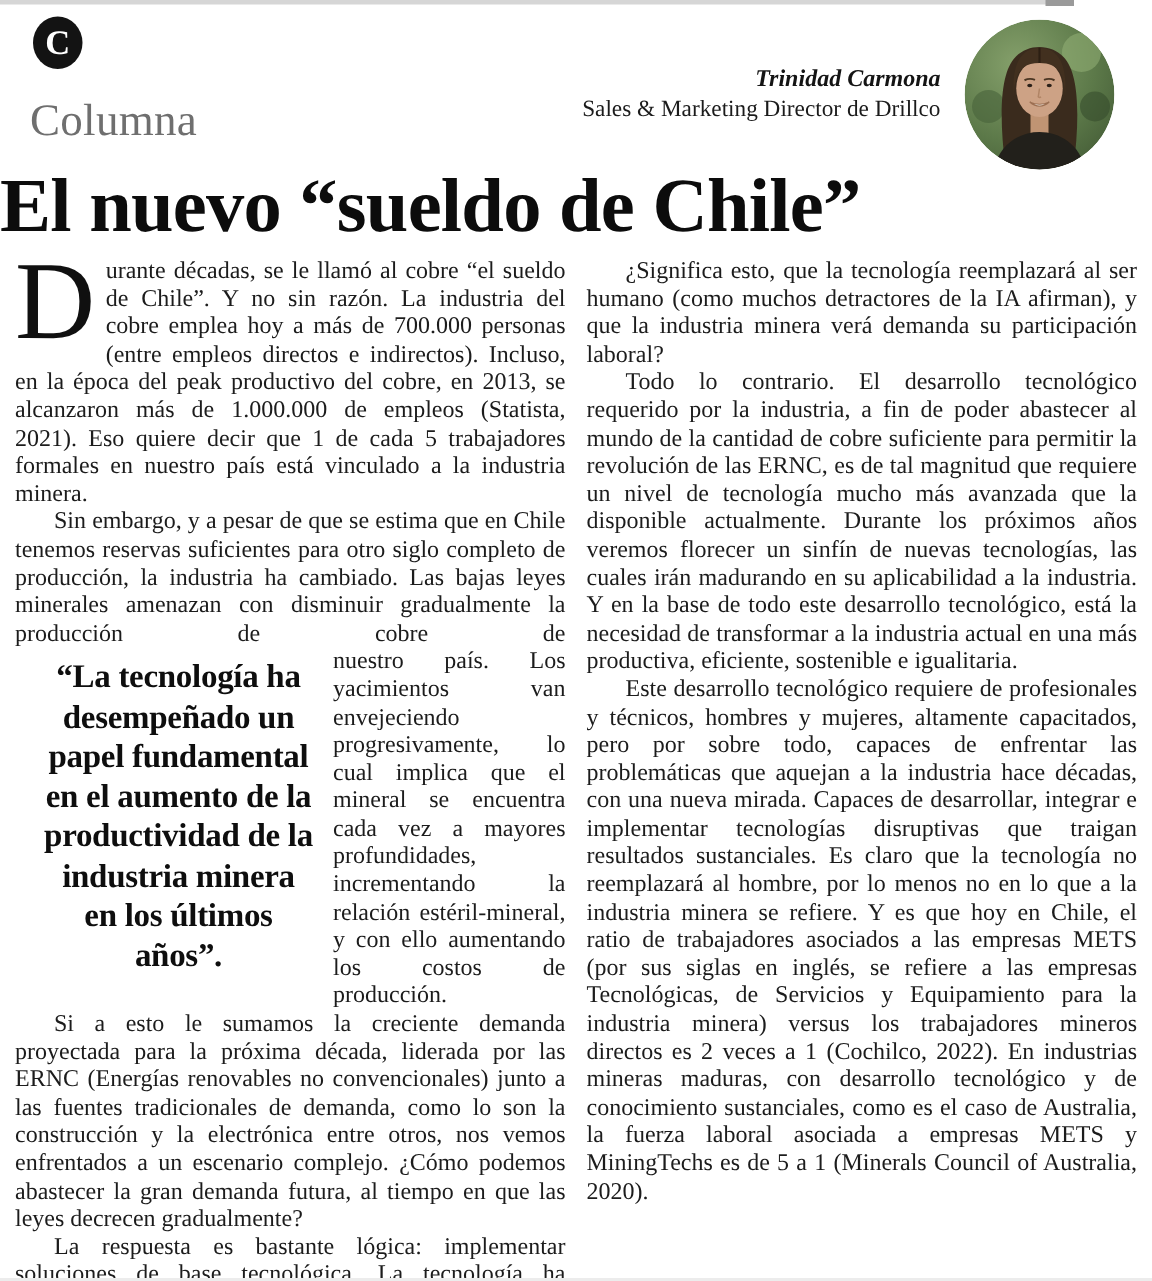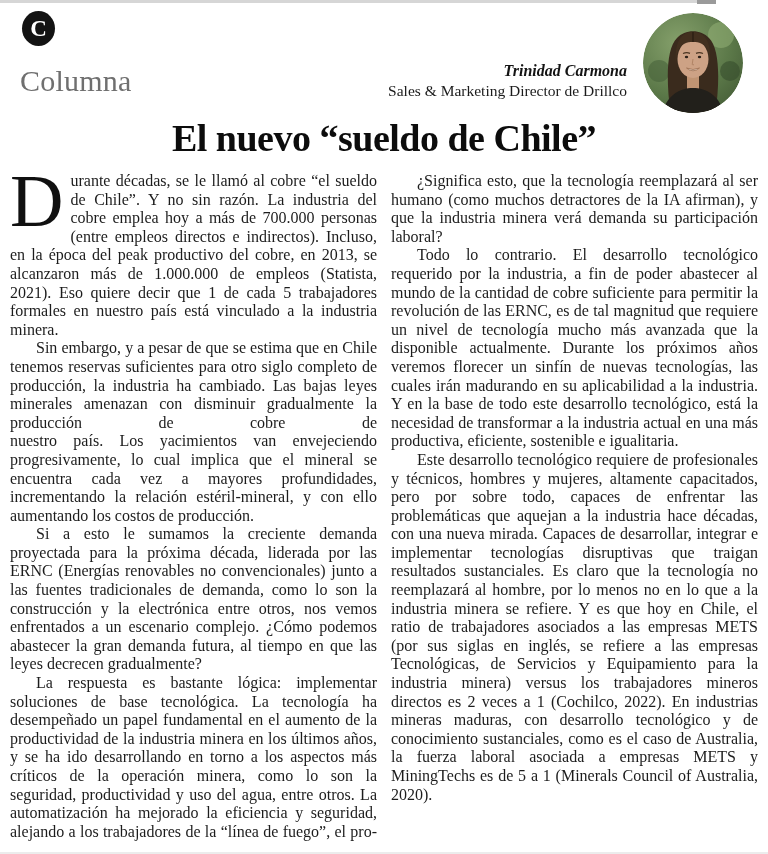--- a/index.html
+++ b/index.html
@@ -23,35 +23,34 @@
     width: 33px; height: 35px; border-radius: 50%;
     background: #131313; color: #ffffff;
     display: flex; align-items: center; justify-content: center;
     font-weight: bold; font-size: 23px;
   }
   .section-label {
     position: absolute; left: 20px; top: 64px;
     font-size: 30px; color: #6f6f6f; letter-spacing: 0.2px;
   }
   .author-block {
-    position: absolute; right: 141px; top: 61px;
+    position: absolute; right: 141px; top: 43px;
     text-align: right; line-height: 20px; white-space: nowrap;
   }
   .author-name { font-size: 16px; font-weight: bold; font-style: italic; color: #141414; }
   .author-title { font-size: 15.5px; color: #1b1b1b; }
   .avatar {
     position: absolute; left: 643px; top: 13px;
     width: 100px; height: 100px; border-radius: 50%; overflow: hidden;
   }
 
   
   .page-title {
     position: absolute; top: 114px; left: 0; width: 768px;
-    text-align: center;
-    font-size: 38px; line-height: 48px;
+    font-size: 51px; line-height: 48px;
     color: #0c0c0c; letter-spacing: -0.5px;
   }
 
   
   .article {
     position: absolute; top: 172px; left: 10px;
     width: 748px;
     display: flex; gap: 14px;
   }
   .col {
@@ -131,20 +130,21 @@
     </g>
   </svg>
 </div>
 
 <h1 class="page-title">El nuevo “sueldo de Chile”</h1>
 
 <div class="article">
   <div class="col">
     <p><span class="dropcap">D</span><span>urante décadas, se le llamó al cobre “el sueldo de Chile”. Y no sin razón. La industria del cobre emplea hoy a más de 700.000 personas (entre empleos directos e indirectos). Incluso, en la época del peak productivo del cobre, en 2013, se alcanzaron más de 1.000.000 de empleos (Statista, 2021). Eso quiere decir que 1 de cada 5 trabajadores formales en nuestro país está vinculado a la industria minera.</span></p>
     <p class="ind runon">Sin embargo, y a pesar de que se estima que en Chile tenemos reservas suficientes para otro siglo completo de producción, la industria ha cambiado. Las bajas leyes minerales amenazan con disminuir gradualmente la producción de cobre de</p>
+    <aside class="pullquote">“La tecnología ha desempeñado un papel fundamental en el aumento de la productividad de la industria minera en los últimos años”.</aside>
     <p>nuestro país. Los yacimientos van envejeciendo progresivamente, lo cual implica que el mineral se encuentra cada vez a mayores profundidades, incrementando la relación estéril-mineral, y con ello aumentando los costos de producción.</p>
     <p class="ind">Si a esto le sumamos la creciente demanda proyectada para la próxima década, liderada por las ERNC (Energías renovables no convencionales) junto a las fuentes tradicionales de demanda, como lo son la construcción y la electrónica entre otros, nos vemos enfrentados a un escenario complejo. ¿Cómo podemos abastecer la gran demanda futura, al tiempo en que las leyes decrecen gradualmente?</p>
     <p class="ind runon">La respuesta es bastante lógica: implementar soluciones de base tecnológica. La tecnología ha desempeñado un papel fundamental en el aumento de la productividad de la industria minera en los últimos años, y se ha ido desarrollando en torno a los aspectos más críticos de la operación minera, como lo son la seguridad, productividad y uso del agua, entre otros. La automatización ha mejorado la eficiencia y seguridad, alejando a los trabajadores de la “línea de fuego”, el pro-</p>
   </div>
   <div class="col">
     <p class="ind">¿Significa esto, que la tecnología reemplazará al ser humano (como muchos detractores de la IA afirman), y que la industria minera verá demanda su participación laboral?</p>
     <p class="ind">Todo lo contrario. El desarrollo tecnológico requerido por la industria, a fin de poder abastecer al mundo de la cantidad de cobre suficiente para permitir la revolución de las ERNC, es de tal magnitud que requiere un nivel de tecnología mucho más avanzada que la disponible actualmente. Durante los próximos años veremos florecer un sinfín de nuevas tecnologías, las cuales irán madurando en su aplicabilidad a la industria. Y en la base de todo este desarrollo tecnológico, está la necesidad de transformar a la industria actual en una más productiva, eficiente, sostenible e igualitaria.</p>
     <p class="ind">Este desarrollo tecnológico requiere de profesionales y técnicos, hombres y mujeres, altamente capacitados, pero por sobre todo, capaces de enfrentar las problemáticas que aquejan a la industria hace décadas, con una nueva mirada. Capaces de desarrollar, integrar e implementar tecnologías disruptivas que traigan resultados sustanciales. Es claro que la tecnología no reemplazará al hombre, por lo menos no en lo que a la industria minera se refiere. Y es que hoy en Chile, el ratio de trabajadores asociados a las empresas METS (por sus siglas en inglés, se refiere a las empresas Tecnológicas, de Servicios y Equipamiento para la industria minera) versus los trabajadores mineros directos es 2 veces a 1 (Cochilco, 2022). En industrias mineras maduras, con desarrollo tecnológico y de conocimiento sustanciales, como es el caso de Australia, la fuerza laboral asociada a empresas METS y MiningTechs es de 5 a 1 (Minerals Council of Australia, 2020).</p>
 
   </div>

